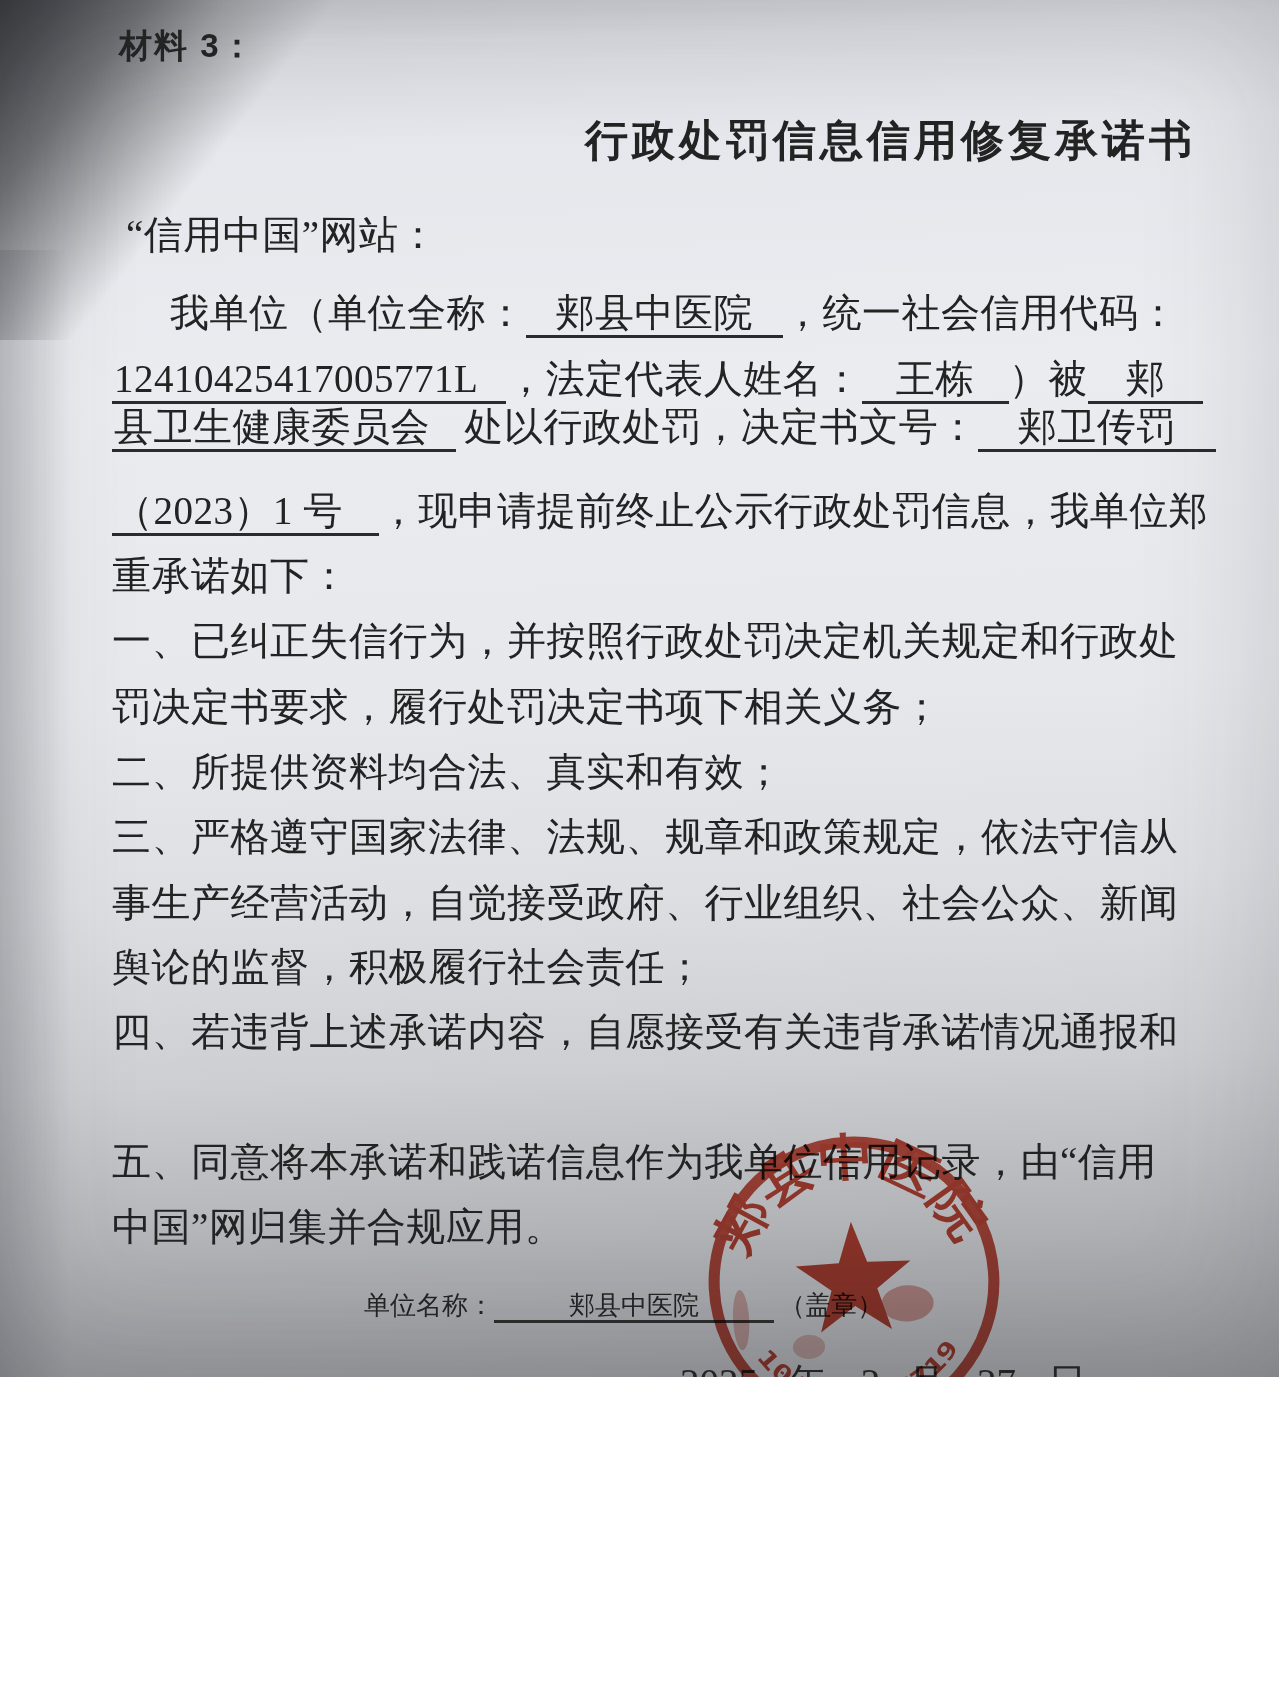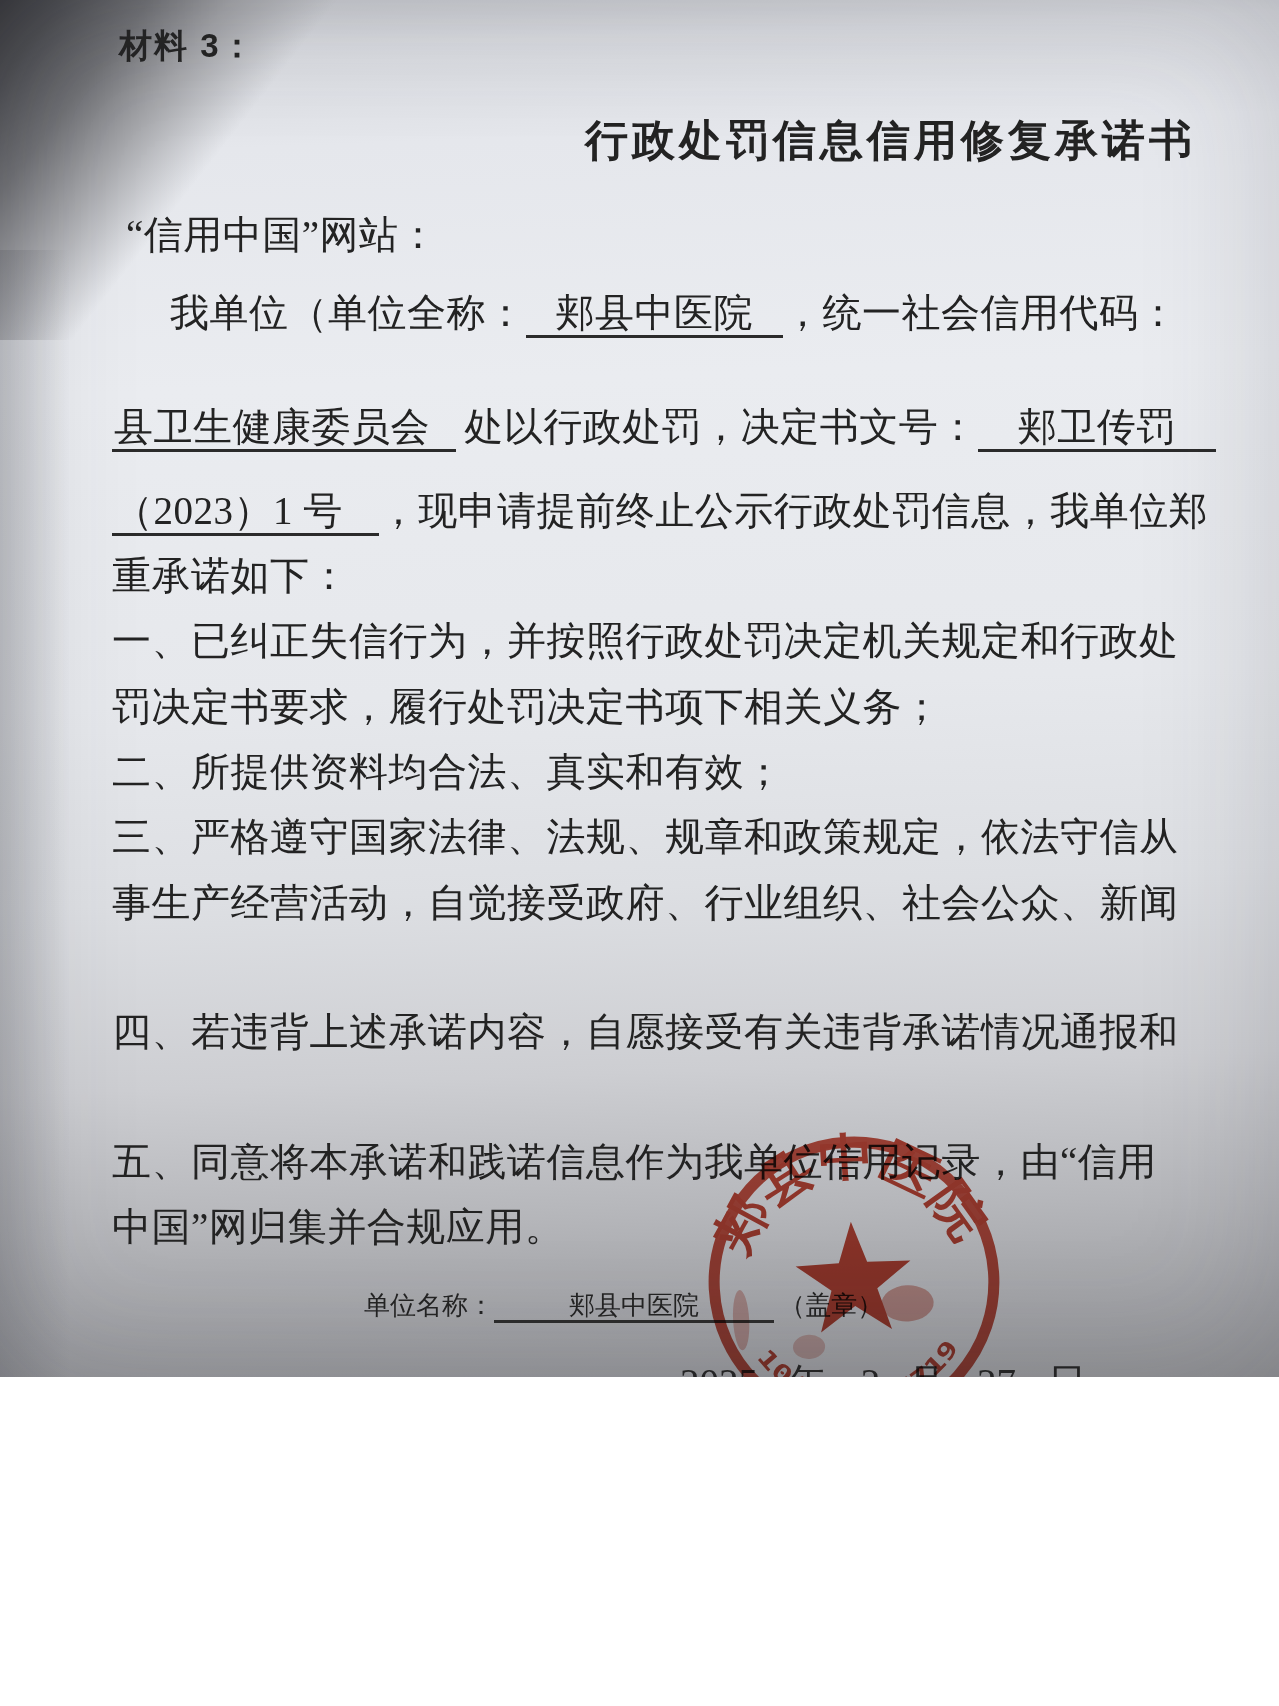--- a/index.html
+++ b/index.html
@@ -47,35 +47,39 @@
   <div class="doc-title">行政处罚信息信用修复承诺书</div>
 
   <div class="bline" style="top:208px;left:126px;">
     <span>“信用中国”网站：</span>
   </div>
 
   <div class="bline" style="top:286px;left:126px;text-indent:44px;">
     <span>我单位（单位全称：</span><span class="u" style="padding:0 30px;text-indent:0;">郏县中医院</span><span>，统一社会信用代码：</span>
   </div>
 
+  <div class="bline" style="top:352px;">
+    <span class="u" style="padding:0 28px 0 2px;">12410425417005771L</span><span>，法定代表人姓名：</span><span class="u" style="padding:0 34px;">王栋</span><span>）被</span><span class="u" style="padding:0 38px;">郏</span>
+  </div>
 
   <div class="bline" style="top:400px;">
     <span class="u" style="padding:0 26px 0 2px;">县卫生健康委员会</span> <span>处以行政处罚，决定书文号：</span><span class="u" style="padding:0 40px;">郏卫传罚</span>
   </div>
 
   <div class="bline" style="top:484px;">
     <span class="u" style="padding:0 36px 0 2px;">（2023）1 号</span><span>，现申请提前终止公示行政处罚信息，我单位郑</span>
   </div>
 
   <div class="bline" style="top:549px;">重承诺如下：</div>
   <div class="bline" style="top:614px;">一、已纠正失信行为，并按照行政处罚决定机关规定和行政处</div>
   <div class="bline" style="top:745px;">二、所提供资料均合法、真实和有效；</div>
   <div class="bline" style="top:680px;">罚决定书要求，履行处罚决定书项下相关义务；</div>
   <div class="bline" style="top:810px;">三、严格遵守国家法律、法规、规章和政策规定，依法守信从</div>
   <div class="bline" style="top:876px;">事生产经营活动，自觉接受政府、行业组织、社会公众、新闻</div>
+  <div class="bline" style="top:940px;">舆论的监督，积极履行社会责任；</div>
   <div class="bline" style="top:1005px;">四、若违背上述承诺内容，自愿接受有关违背承诺情况通报和</div>
   <div class="bline" style="top:1200px;">中国”网归集并合规应用。</div>
   <div class="bline" style="top:1135px;">五、同意将本承诺和践诺信息作为我单位信用记录，由“信用</div>
 
   <div class="sig-row">
     <span>单位名称：</span><span class="u" style="min-width:236px;padding:0 22px;">郏县中医院</span> <span>（盖章）</span>
   </div>
 
   <div class="date-row">
     <span class="u" style="padding:0 22px;">2025</span> <span>年</span> <span class="u" style="padding:0 26px;">2</span><span>月</span> <span class="u" style="padding:0 24px;">27</span> <span>日</span>

